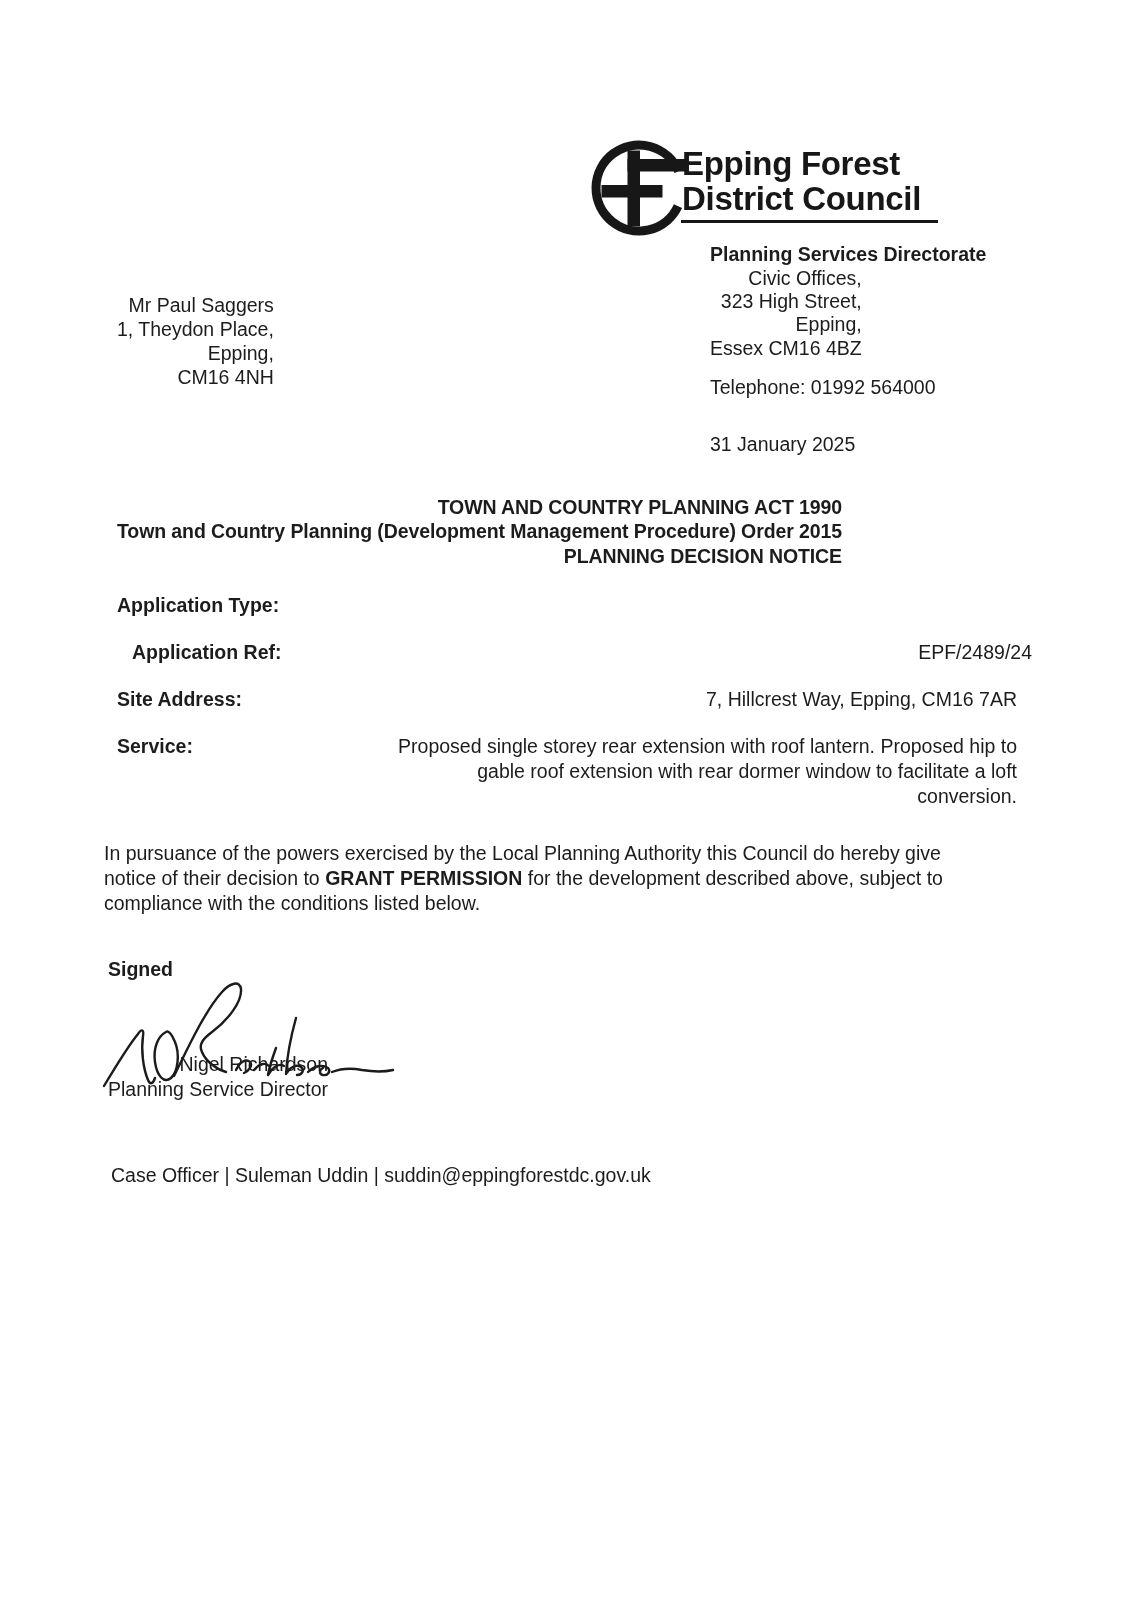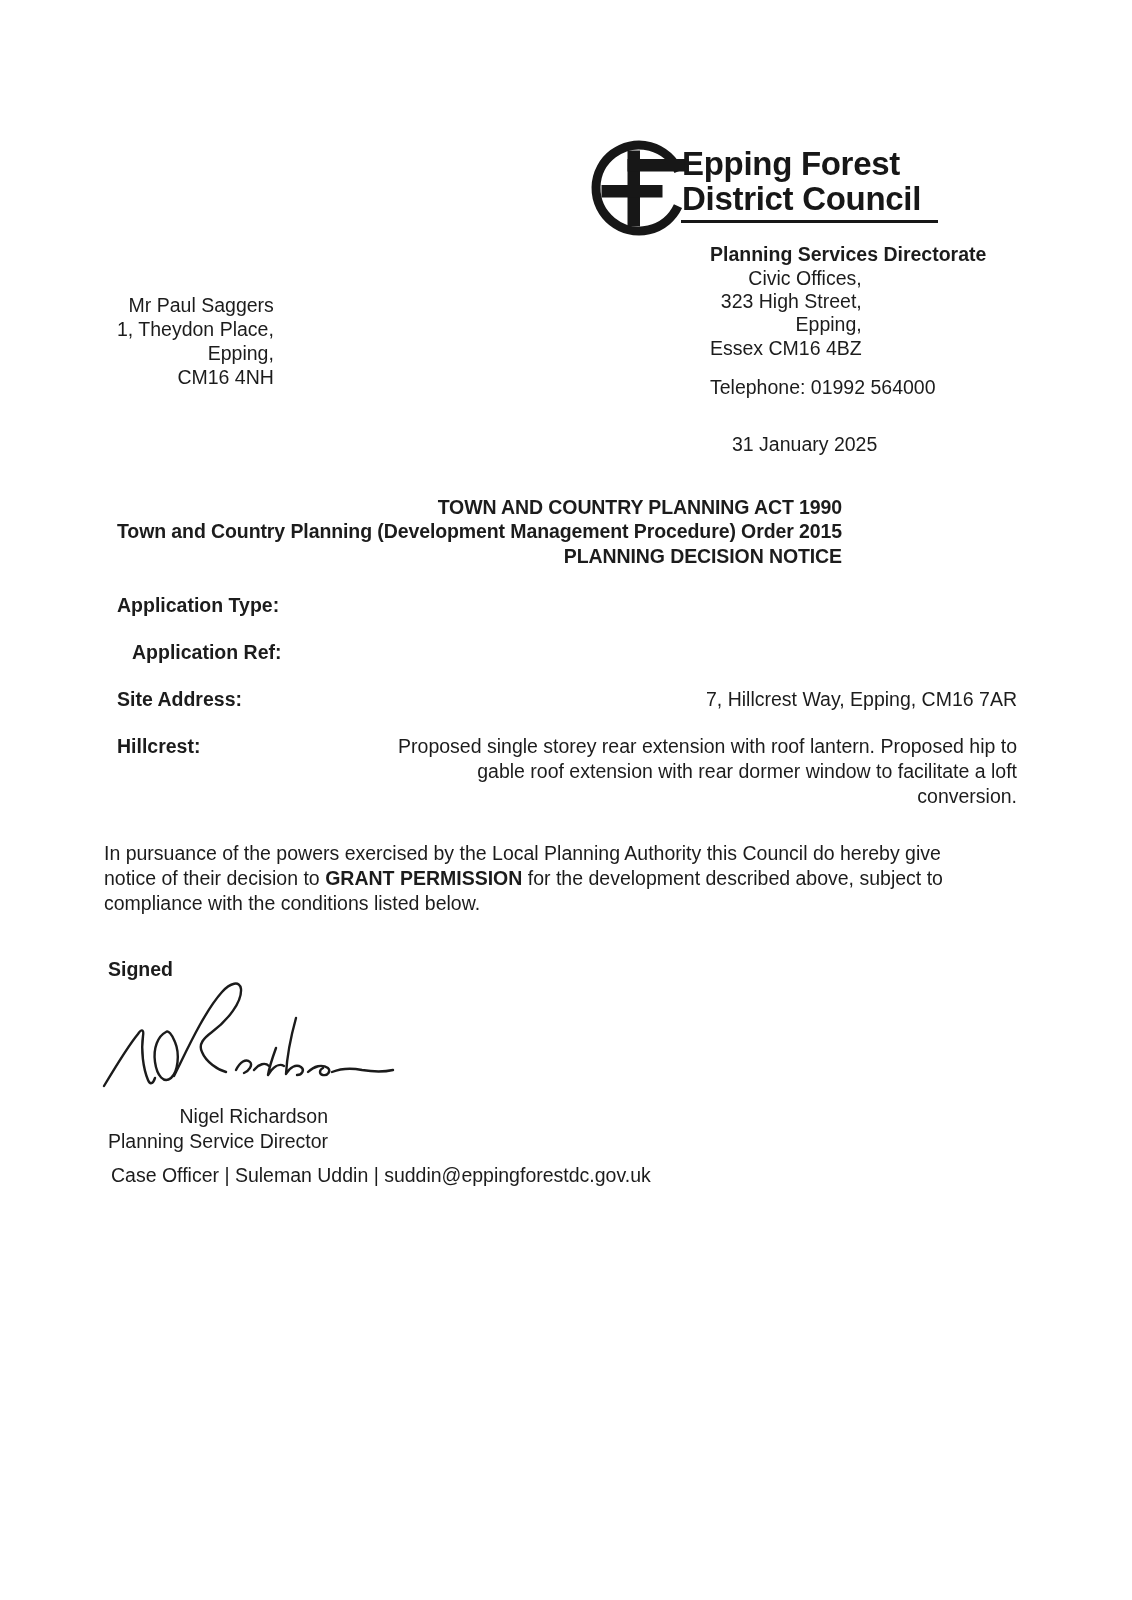--- a/index.html
+++ b/index.html
@@ -20,39 +20,39 @@
   .logo-text{
     left:682px;top:146px;
     font-size:33px;font-weight:700;line-height:35px;
     letter-spacing:-0.3px;color:#171717;white-space:nowrap;
   }
   .logo-underline{left:681px;top:220px;width:257px;height:3px;background:#171717;}
 
   .directorate{left:710px;top:243px;font-weight:700;}
   .lh-address{left:710px;top:267px;line-height:23.2px;}
   .telephone{left:710px;top:376px;}
-  .letter-date{left:710px;top:433px;margin-left:22px;}
+  .letter-date{left:710px;top:433px;}
 
   .recipient{left:117px;top:293px;line-height:24px;}
 
   .heading{left:117px;top:495px;font-weight:700;line-height:24.3px;letter-spacing:-0.1px;}
 
   .detail-row{left:117px;display:flex;width:900px;line-height:25px;}
   .detail-row .lbl{flex:0 0 218px;font-weight:700;}
   .detail-row .val{flex:1;}
   .row-0{top:593px;}
   .row-1{top:640px;margin-left:15px;}
   .row-2{top:687px;}
   .row-3{top:734px;}
 
   .decision{left:104px;top:841px;width:920px;line-height:25px;}
 
   .signed{left:108px;top:958px;font-weight:700;}
   .signature{left:100px;top:980px;width:300px;height:112px;}
-  .signatory{left:108px;top:1104px;line-height:24.5px;}
+  .signatory{left:108px;top:1052px;line-height:24.5px;}
   .case-officer{left:111px;top:1164px;}
 </style>
 </head>
 <body>
 
 <div class="page">
 
   <svg class="abs logo-mark" viewBox="585 133 115 112" xmlns="http://www.w3.org/2000/svg" aria-hidden="true">
     <path d="M 678.6 171.2 A 43 43 0 1 0 678 206.2" fill="none" stroke="#171717" stroke-width="9"></path>
     <rect x="627.5" y="150.5" width="12.5" height="76" fill="#171717"></rect>
@@ -81,27 +81,28 @@
 
   <div class="abs heading pre">TOWN AND COUNTRY PLANNING ACT 1990
 Town and Country Planning (Development Management Procedure) Order 2015
 PLANNING DECISION NOTICE</div>
 
   <div class="abs detail-row row-0">
     <div class="lbl">Application Type:</div>
   </div>
   <div class="abs detail-row row-1">
     <div class="lbl">Application Ref:</div>
+    <div class="val pre">EPF/2489/24</div>
   </div>
   <div class="abs detail-row row-2">
     <div class="lbl">Site Address:</div>
     <div class="val pre">7, Hillcrest Way, Epping, CM16 7AR</div>
   </div>
   <div class="abs detail-row row-3">
-    <div class="lbl">Hillcrest:</div>
+    <div class="lbl">Service:</div>
     <div class="val pre">Proposed single storey rear extension with roof lantern. Proposed hip to
 gable roof extension with rear dormer window to facilitate a loft
 conversion.</div>
   </div>
 
   <div class="abs decision">
     <div>In pursuance of the powers exercised by the Local Planning Authority this Council do hereby give</div>
     <div><span>notice of their decision to </span><b>GRANT PERMISSION</b><span> for the development described above, subject to</span></div>
     <div>compliance with the conditions listed below.</div>
   </div>

